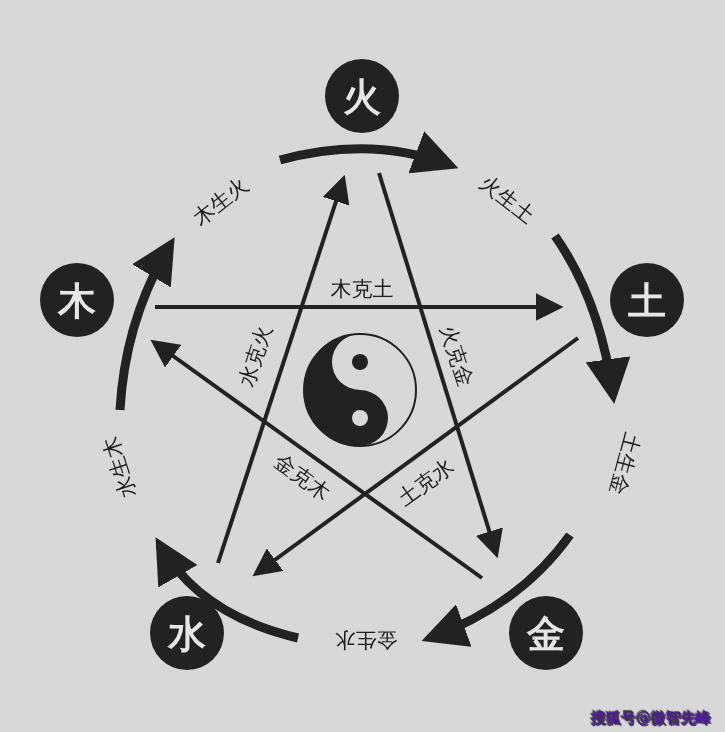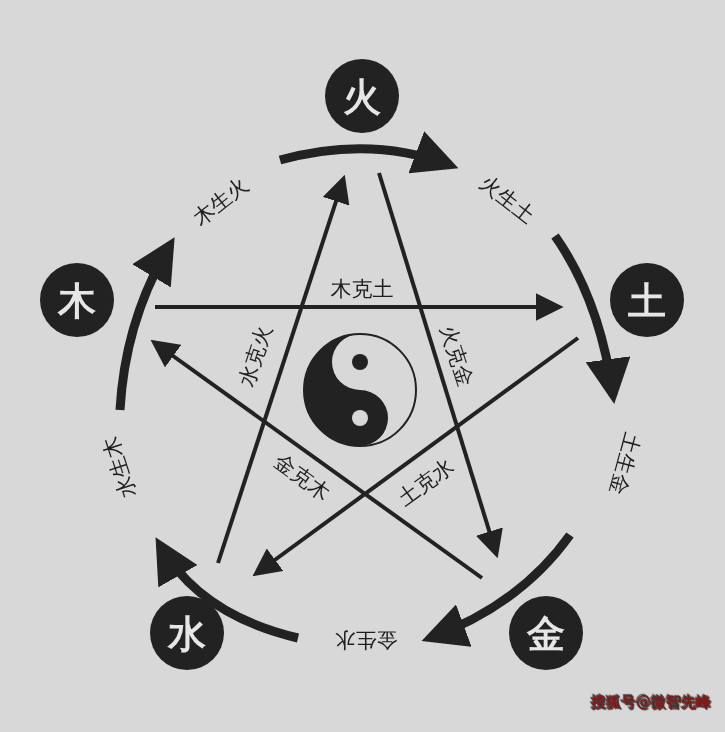--- a/index.html
+++ b/index.html
@@ -1,20 +1,20 @@
 <!DOCTYPE html>
 <html><head>
 <meta charset="utf-8">
 <style>
   html, body { margin:0; padding:0; }
   body { width:725px; height:732px; background:#d8d8d8; overflow:hidden; position:relative; font-family:"DejaVu Sans", sans-serif; }
   #diagram { position:absolute; left:0; top:0; }
   .node-text { fill:#e6e6e6; font-weight:bold; font-size:38px; font-family:"DejaVu Sans", sans-serif; }
   .lbl { fill:#1e1e1e; font-size:21px; font-family:"DejaVu Sans", sans-serif; }
-  .watermark { position:absolute; right:14px; bottom:20px; color:#7f1d1d; font-size:15px; font-weight:bold; text-shadow:1px 1px 1px #333, -1px -1px 1px #555; font-family:"DejaVu Sans", sans-serif; }
+  .watermark { position:absolute; right:14px; bottom:4px; color:#4c1d95; font-size:15px; font-weight:bold; text-shadow:1px 1px 1px #333, -1px -1px 1px #555; font-family:"DejaVu Sans", sans-serif; }
 </style>
 </head>
 <body>
 
 <svg id="diagram" width="725" height="732" viewBox="0 0 725 732" xmlns="http://www.w3.org/2000/svg">
   <defs>
     <marker id="ah" viewBox="0 0 10 10" refX="8" refY="5" markerWidth="5" markerHeight="5" orient="auto-start-reverse">
       <path d="M0,0 L10,5 L0,10 z" fill="#222"></path>
     </marker>
     <marker id="ahs" viewBox="0 0 10 10" refX="8" refY="5" markerWidth="7" markerHeight="7" orient="auto-start-reverse">

